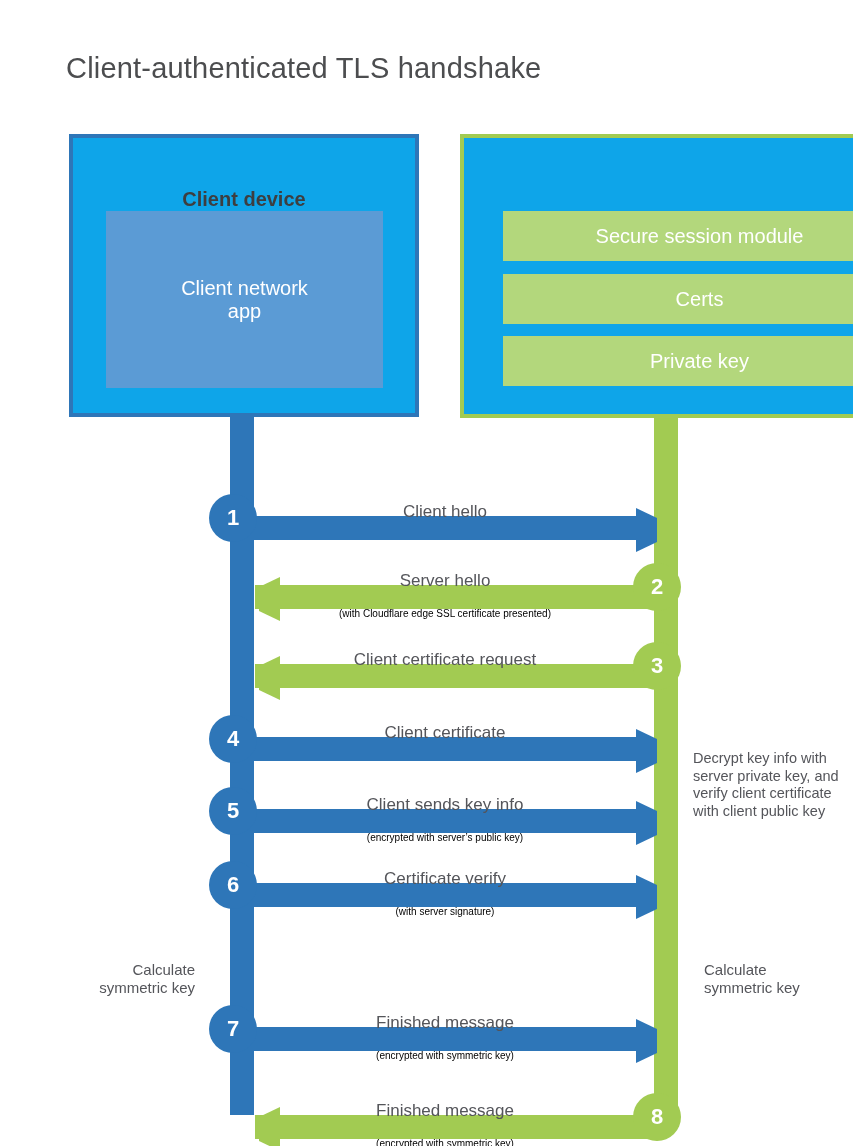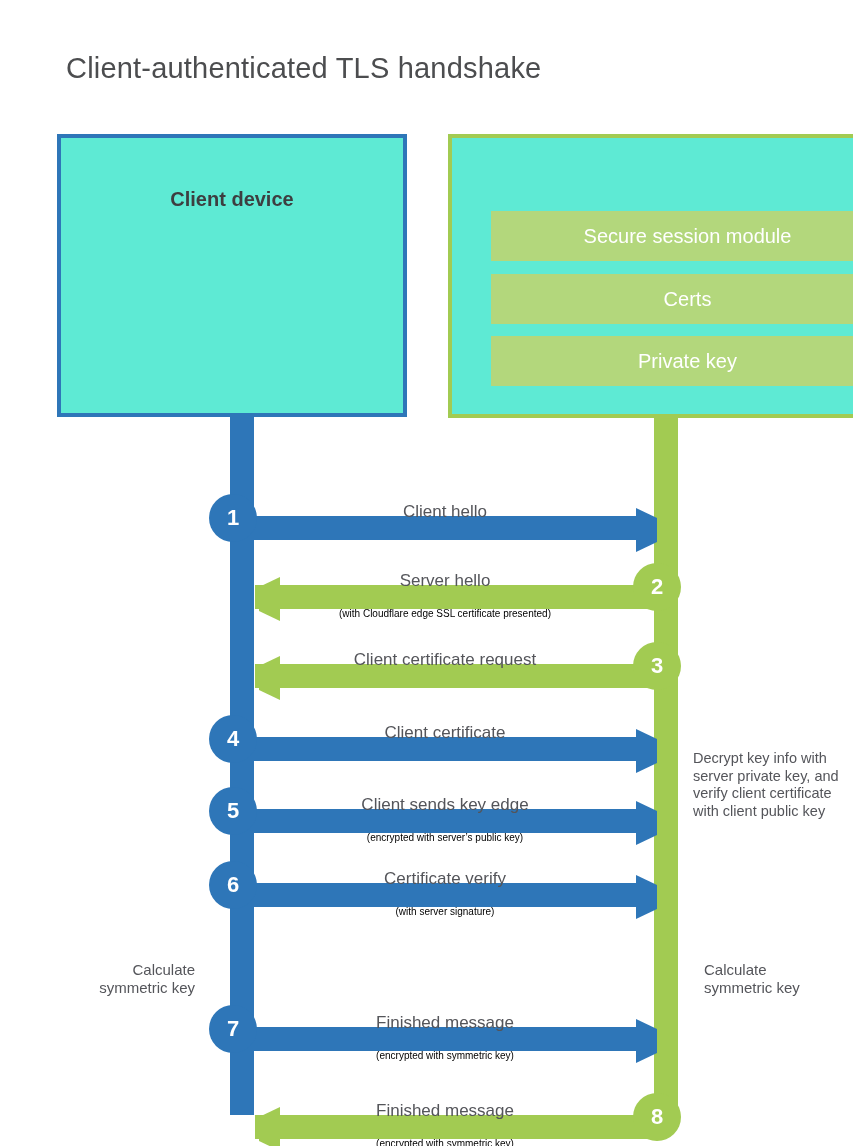--- a/index.html
+++ b/index.html
@@ -6,21 +6,21 @@
   html,body { background:#ffffff; }
   .canvas {
     position:relative; width:865px; height:1146px; background:#ffffff;
     font-family:"Liberation Sans", sans-serif; overflow:hidden;
   }
   .title {
     position:absolute; left:30px; top:16px;
     font-size:29px; font-weight:300; color:#4c4d4f; letter-spacing:0.2px;
   }
   
-  .box { position:absolute; background:#5eead4; }
+  .box { position:absolute; background:#0ea5e9;margin-left:12px; }
   .client-box { left:33px; top:110px; width:350px; height:283px; border:4px solid #2e76b8; }
   .server-box { left:424px; top:110px; width:423px; height:284px; border:4px solid #a2cb52; }
   .box-title {
     margin-top:26px; text-align:center; font-size:20px; font-weight:bold; color:#3d3e40;
   }
   .app-rect {
     position:absolute; left:33px; top:73px; width:277px; height:177px;
     background:#5b9bd5; color:#ffffff; font-size:20px;
     display:flex; align-items:center; justify-content:center; text-align:center;
   }
@@ -67,20 +67,22 @@
 </style>
 </head>
 <body>
 
 <div class="canvas">
 
   <div class="title">Client-authenticated TLS handshake</div>
 
   <div class="box client-box">
     <div class="box-title">Client device</div>
+    <div class="app-rect preline">Client network
+app</div>
   </div>
 
   <div class="box server-box">
     <div class="bar bar1">Secure session module</div>
     <div class="bar bar2">Certs</div>
     <div class="bar bar3">Private key</div>
   </div>
 
   <div class="vline vline-blue"></div>
   <div class="vline vline-green"></div>
@@ -111,21 +113,21 @@
     <div class="hline blue"></div>
     <div class="head right"></div>
     <div class="circle blue">4</div>
     <div class="label">Client certificate</div>
   </div>
 
   <div class="step" style="top:787px">
     <div class="hline blue"></div>
     <div class="head right"></div>
     <div class="circle blue">5</div>
-    <div class="label">Client sends key edge</div>
+    <div class="label">Client sends key info</div>
     <div class="sublabel">(encrypted with server’s public key)</div>
   </div>
 
   <div class="step" style="top:861px">
     <div class="hline blue"></div>
     <div class="head right"></div>
     <div class="circle blue">6</div>
     <div class="label">Certificate verify</div>
     <div class="sublabel">(with server signature)</div>
   </div>

